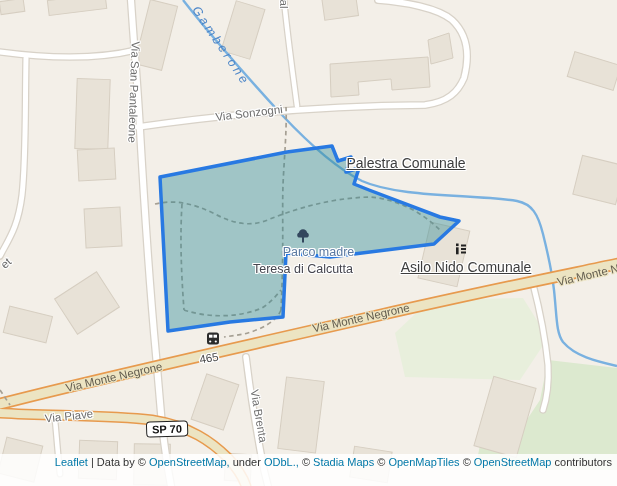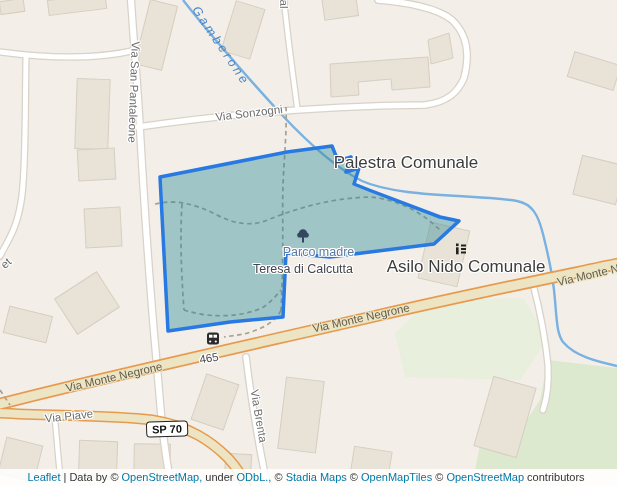--- a/index.html
+++ b/index.html
@@ -8,32 +8,32 @@
   #map{position:absolute;inset:0;width:617px;height:486px;cursor:grab;}
   #tiles{position:absolute;left:0;top:0;}
   
   .lbl{position:absolute;white-space:nowrap;pointer-events:none;
        transform:translate(-50%,-50%);}
   .halo{text-shadow:-1px 0 0 #fff,1px 0 0 #fff,0 -1px 0 #fff,0 1px 0 #fff,
         -1px -1px 0 #fff,1px 1px 0 #fff,-1px 1px 0 #fff,1px -1px 0 #fff;}
   .halo-tan{text-shadow:-1px 0 0 #ece4c2,1px 0 0 #ece4c2,0 -1px 0 #ece4c2,0 1px 0 #ece4c2,
         -1px -1px 0 #ece4c2,1px 1px 0 #ece4c2,-1px 1px 0 #ece4c2,1px -1px 0 #ece4c2;}
   .street{font-size:11.5px;color:#6e6e6e;}
-  .poi{font-size:17px;color:#3d3d3d;}
+  .poi{font-size:14px;color:#3d3d3d;text-decoration:underline;}
   .park1{font-size:12.5px;color:#5b7aa2;padding-left:29px;}
   .park2{font-size:12.5px;color:#45454e;}
   .water-lbl{font-size:12.5px;font-style:italic;color:#4d86c8;letter-spacing:3px;}
   .onroad{font-size:11.5px;color:#635d4f;}
   .busref{font-size:11.5px;color:#4a4a4a;}
   .badge{font-size:11px;font-weight:bold;color:#111;background:#fff;
          border:1.5px solid #222;border-radius:4px;padding:0px 5px;line-height:14px;}
   
-  #attribution{position:absolute;left:0;right:0;bottom:0;height:17px;
+  #attribution{position:absolute;left:0;right:0;bottom:0;height:32px;
       background:rgba(255,255,255,0.85);font-size:11px;color:#333;
-      text-align:center;line-height:17px;padding-right:5px;box-sizing:border-box;}
+      text-align:right;line-height:17px;padding-right:5px;box-sizing:border-box;}
   #attribution a{color:#0078A8;text-decoration:none;cursor:pointer;}
   #attribution span{color:#333;}
 </style>
 </head>
 <body>
 
 <div id="map">
 
   <svg id="tiles" width="617" height="486" viewBox="0 0 617 486">
 

